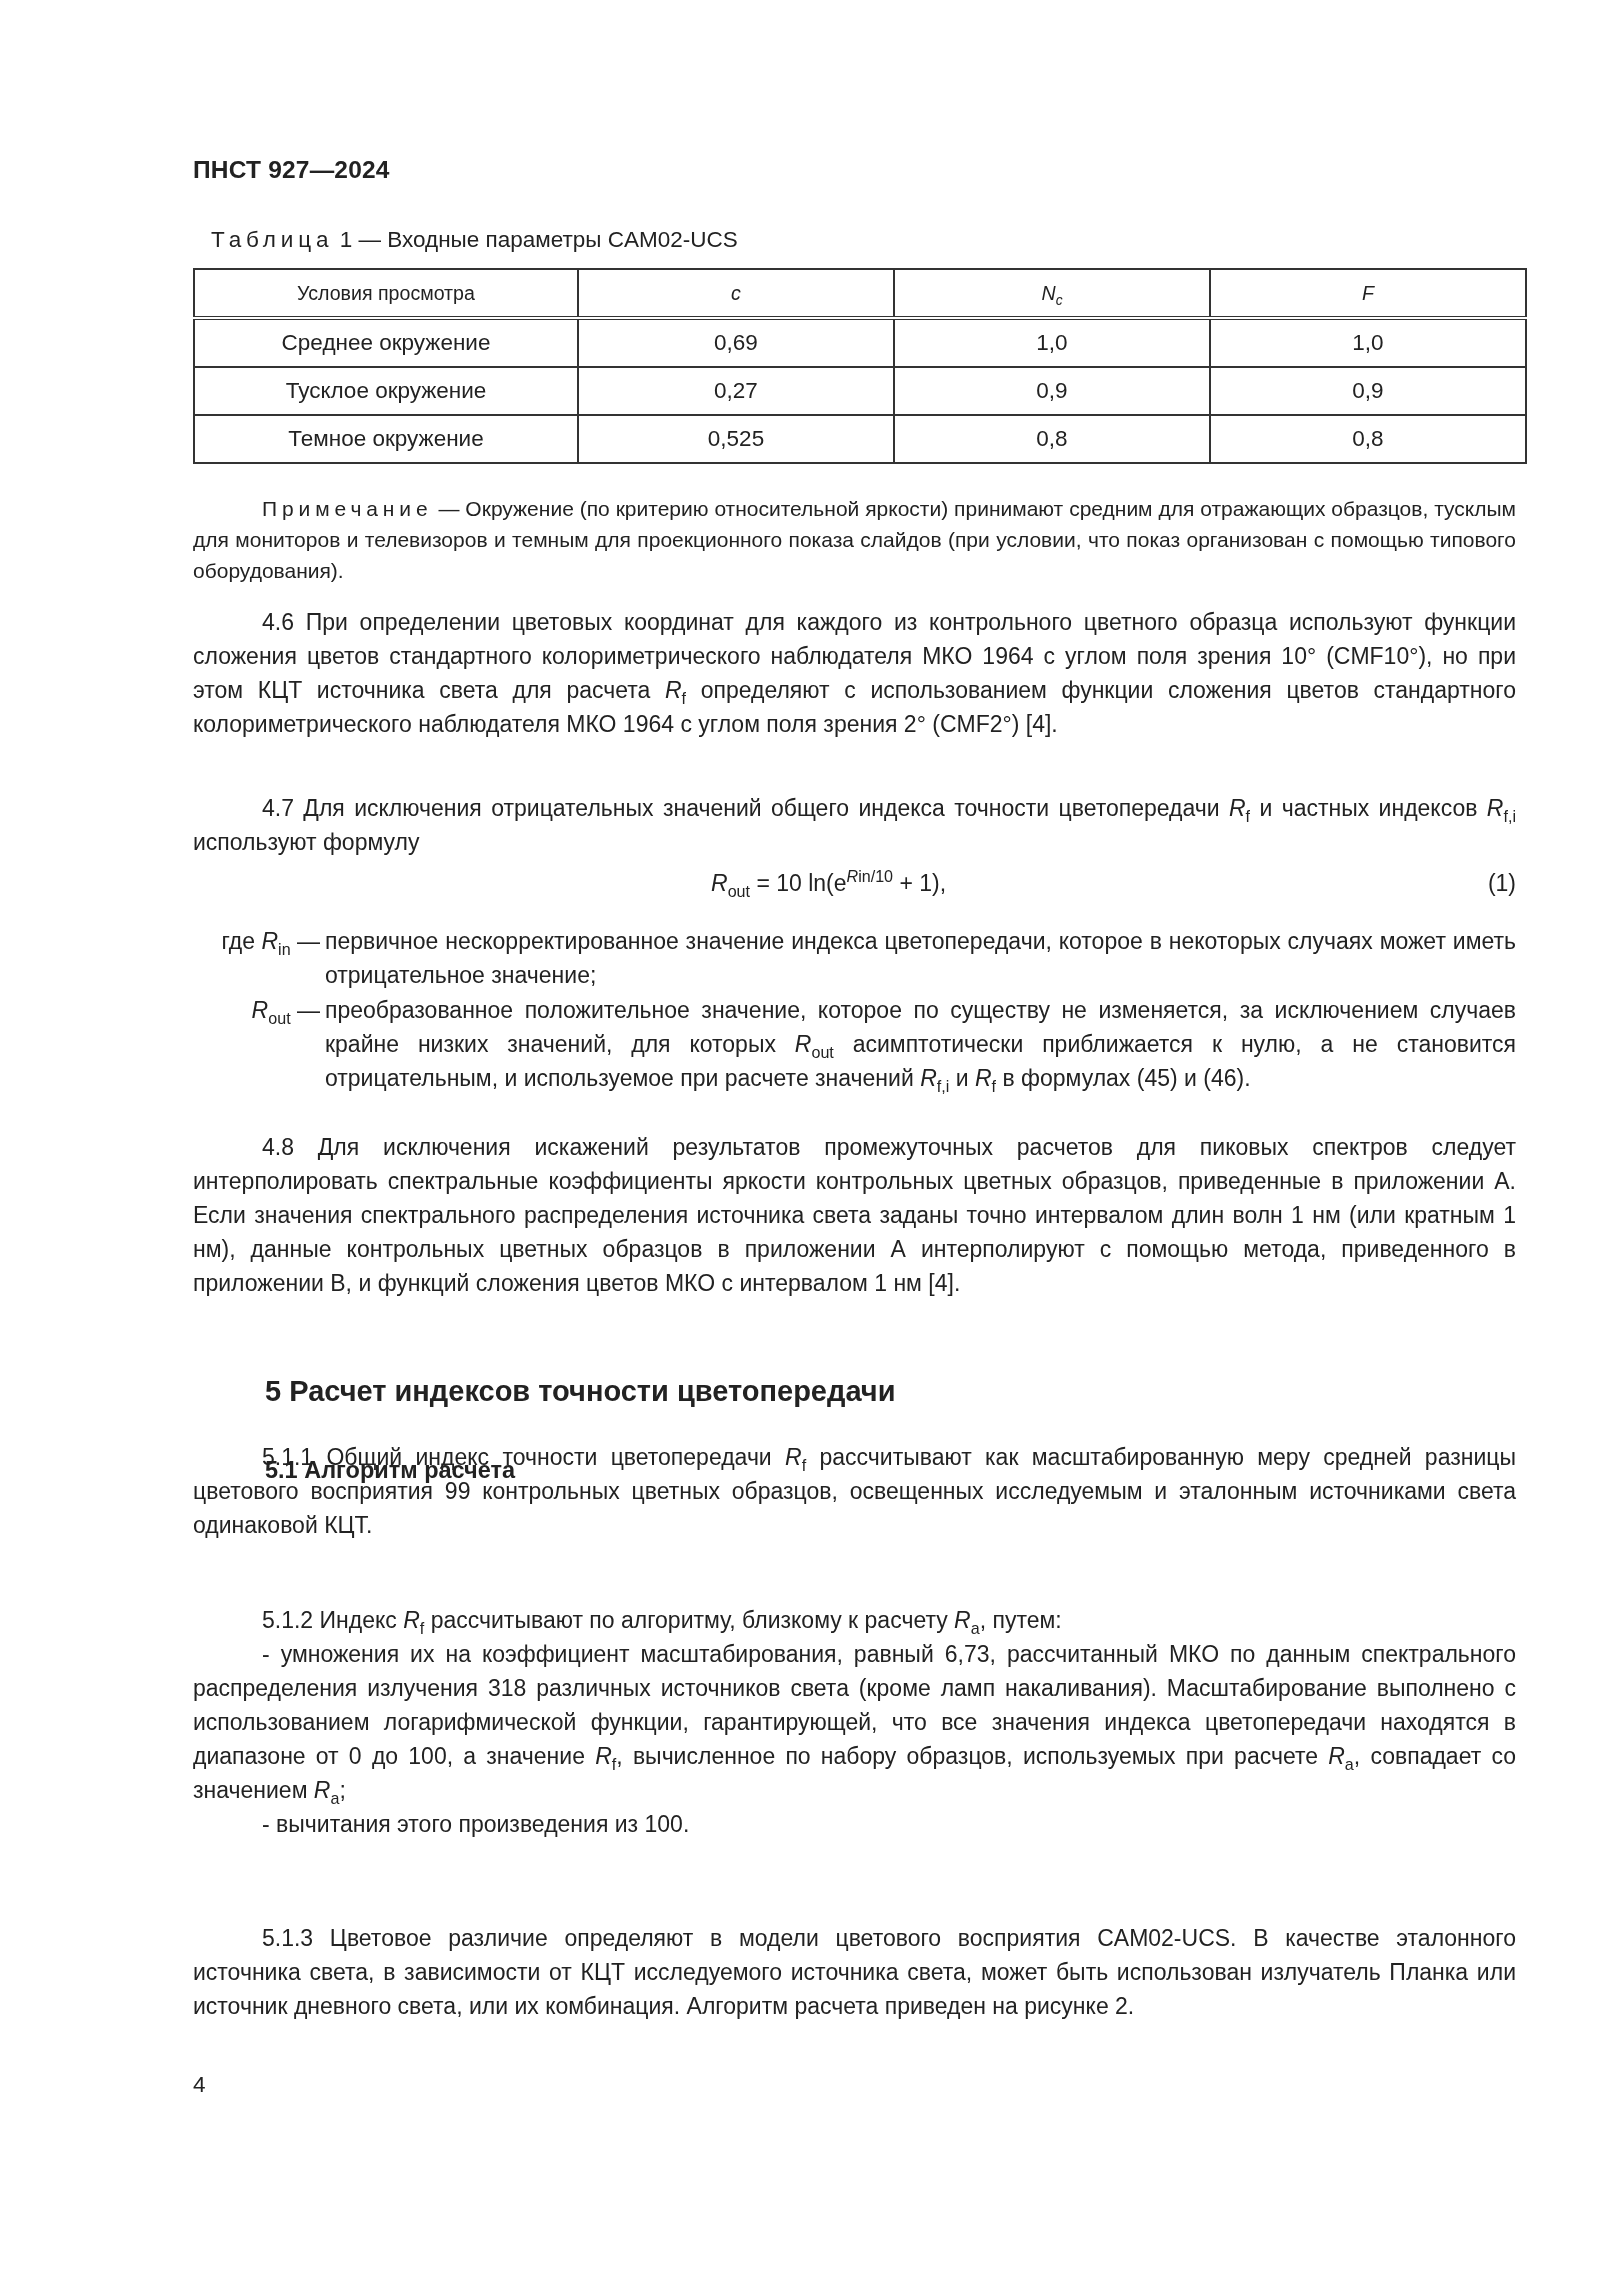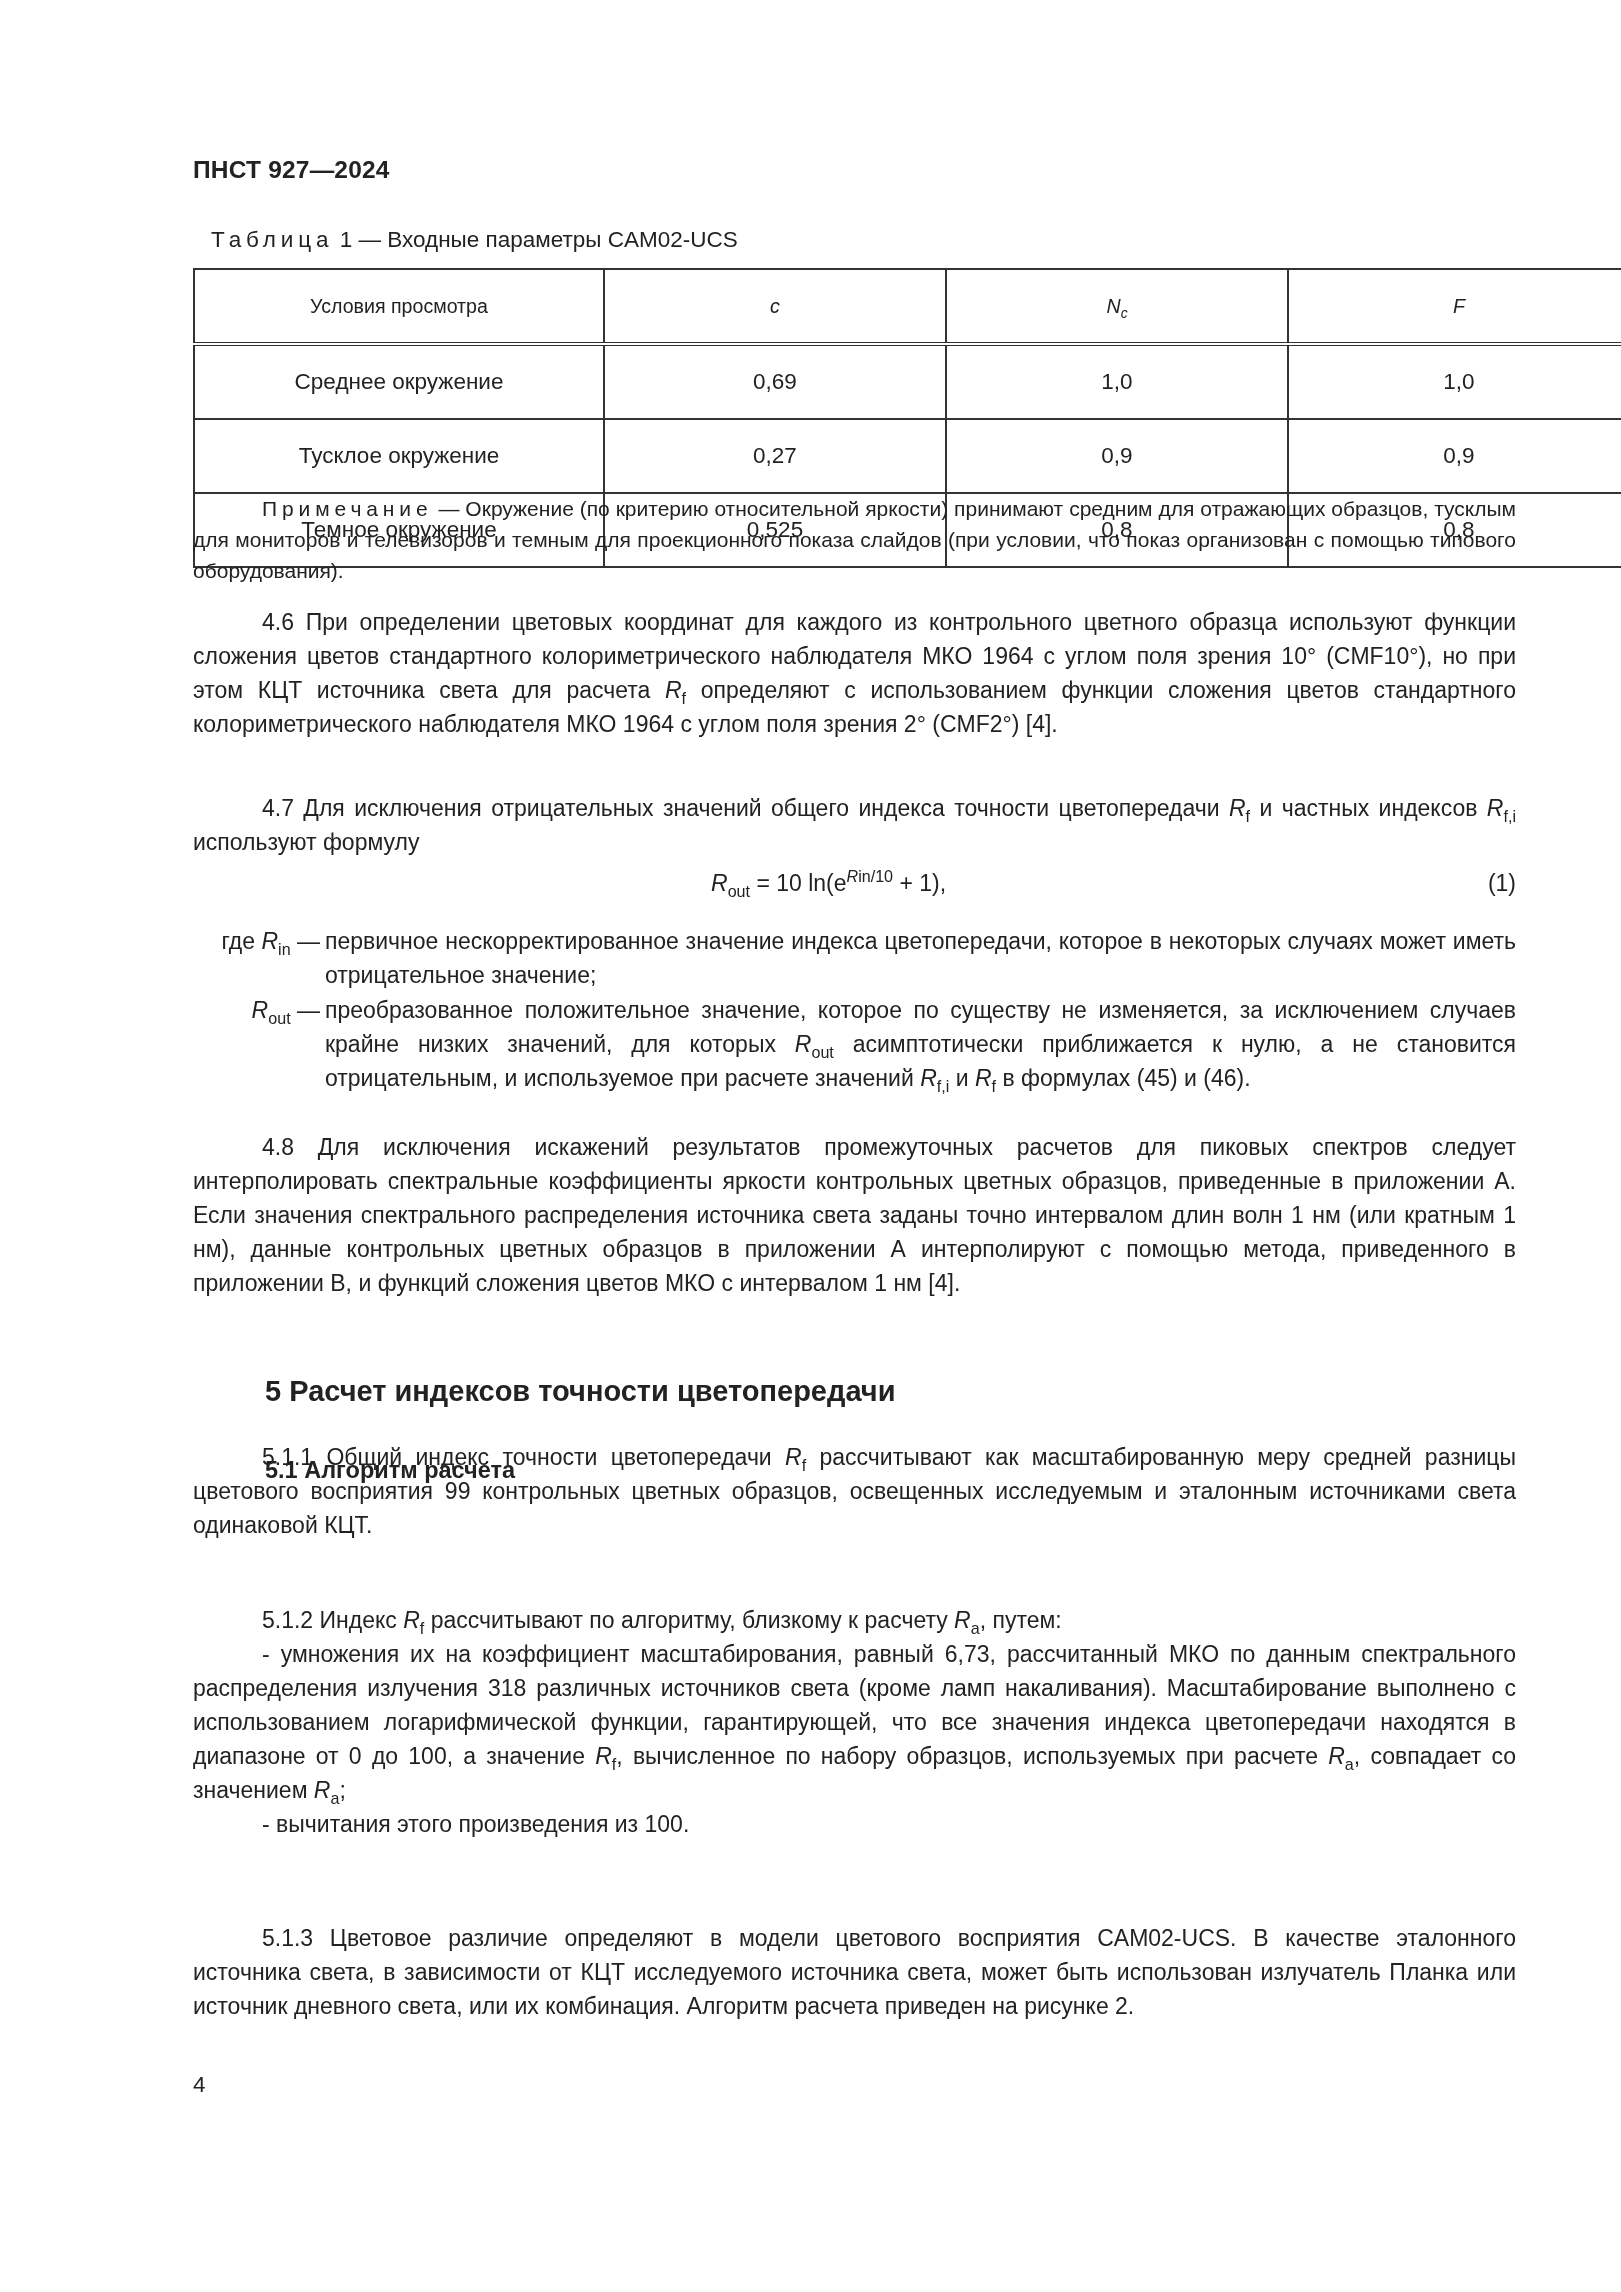--- a/index.html
+++ b/index.html
@@ -9,21 +9,21 @@
     }
     .abs { position: absolute; }
     .doc-id { left: 193px; top: 156px; font-size: 24.5px; font-weight: bold; letter-spacing: 0.2px; }
     .table-caption { left: 211px; top: 227px; font-size: 22.5px; }
     .table-caption .sp { letter-spacing: 4.9px; }
     table.params {
       position: absolute; left: 193px; top: 268px; width: 1323px;
       border-collapse: collapse; font-size: 22.5px; table-layout: fixed;
     }
     table.params td, table.params th {
-      border: 2px solid #333; text-align: center; font-weight: normal; padding: 13px;
+      border: 2px solid #333; text-align: center; font-weight: normal; padding: 0;
     }
     table.params th { height: 46px; font-size: 19.6px; }
     table.params thead tr { border-bottom: 4.9px double #333; }
     table.params td { height: 46px; }
     table.params th.col0 { width: 382px; }
     table.params th.col1, table.params th.col2, table.params th.col3 { width: 314px; }
     .it { font-style: italic; }
     .txt { left: 193px; width: 1323px; font-size: 23px; line-height: 34px; text-align: justify; }
     .indent { text-indent: 69px; }
     .note .sp { letter-spacing: 4.9px; }

